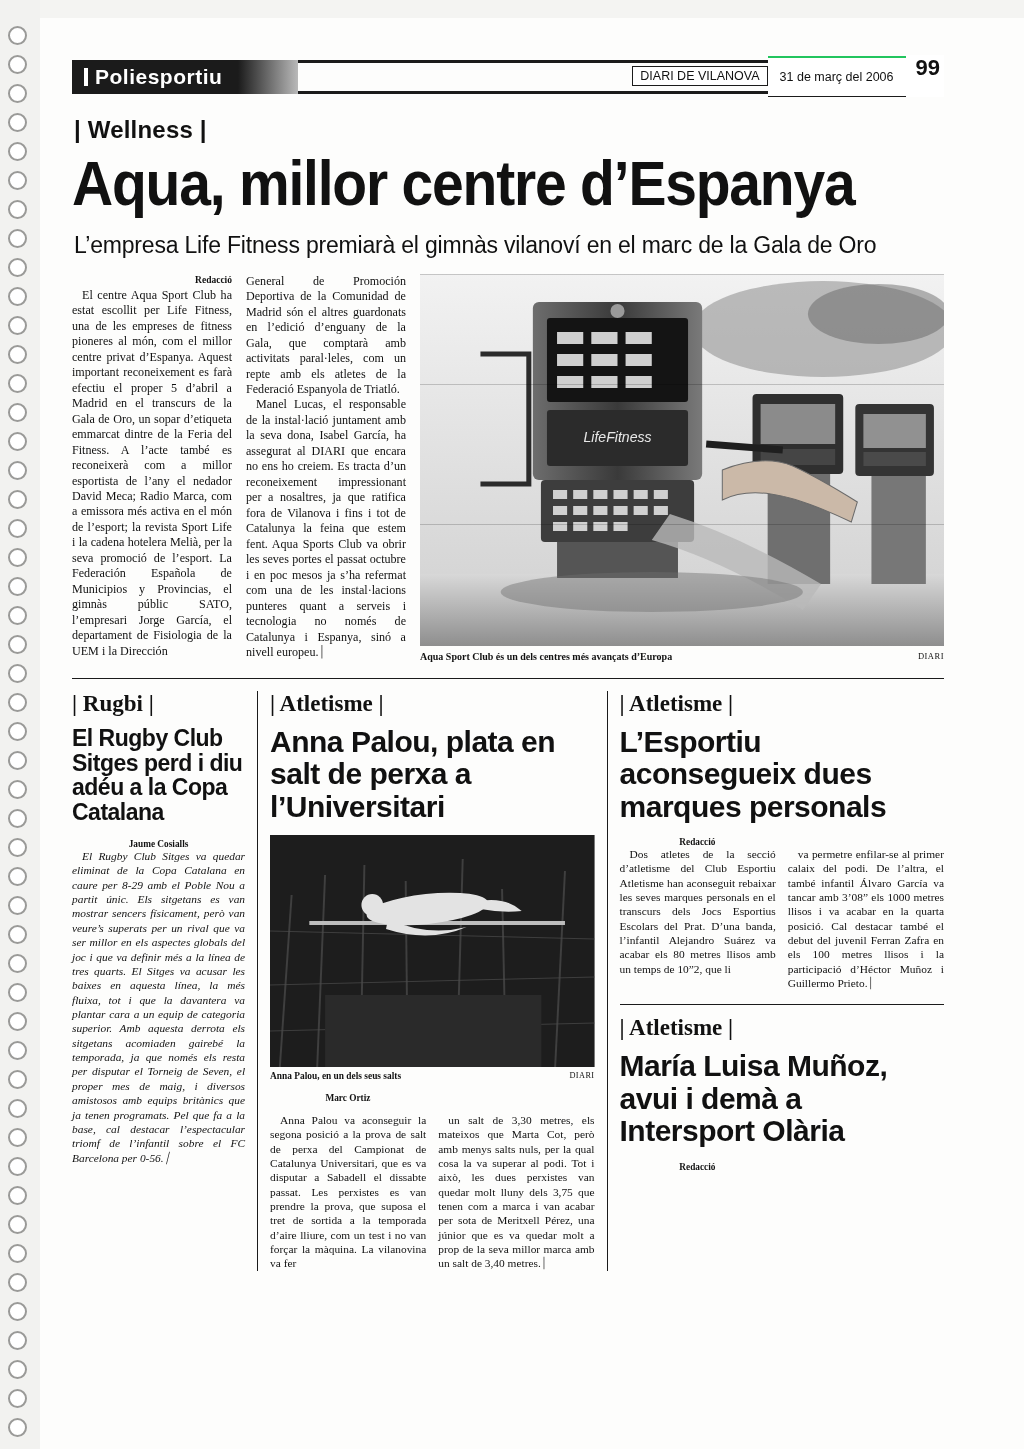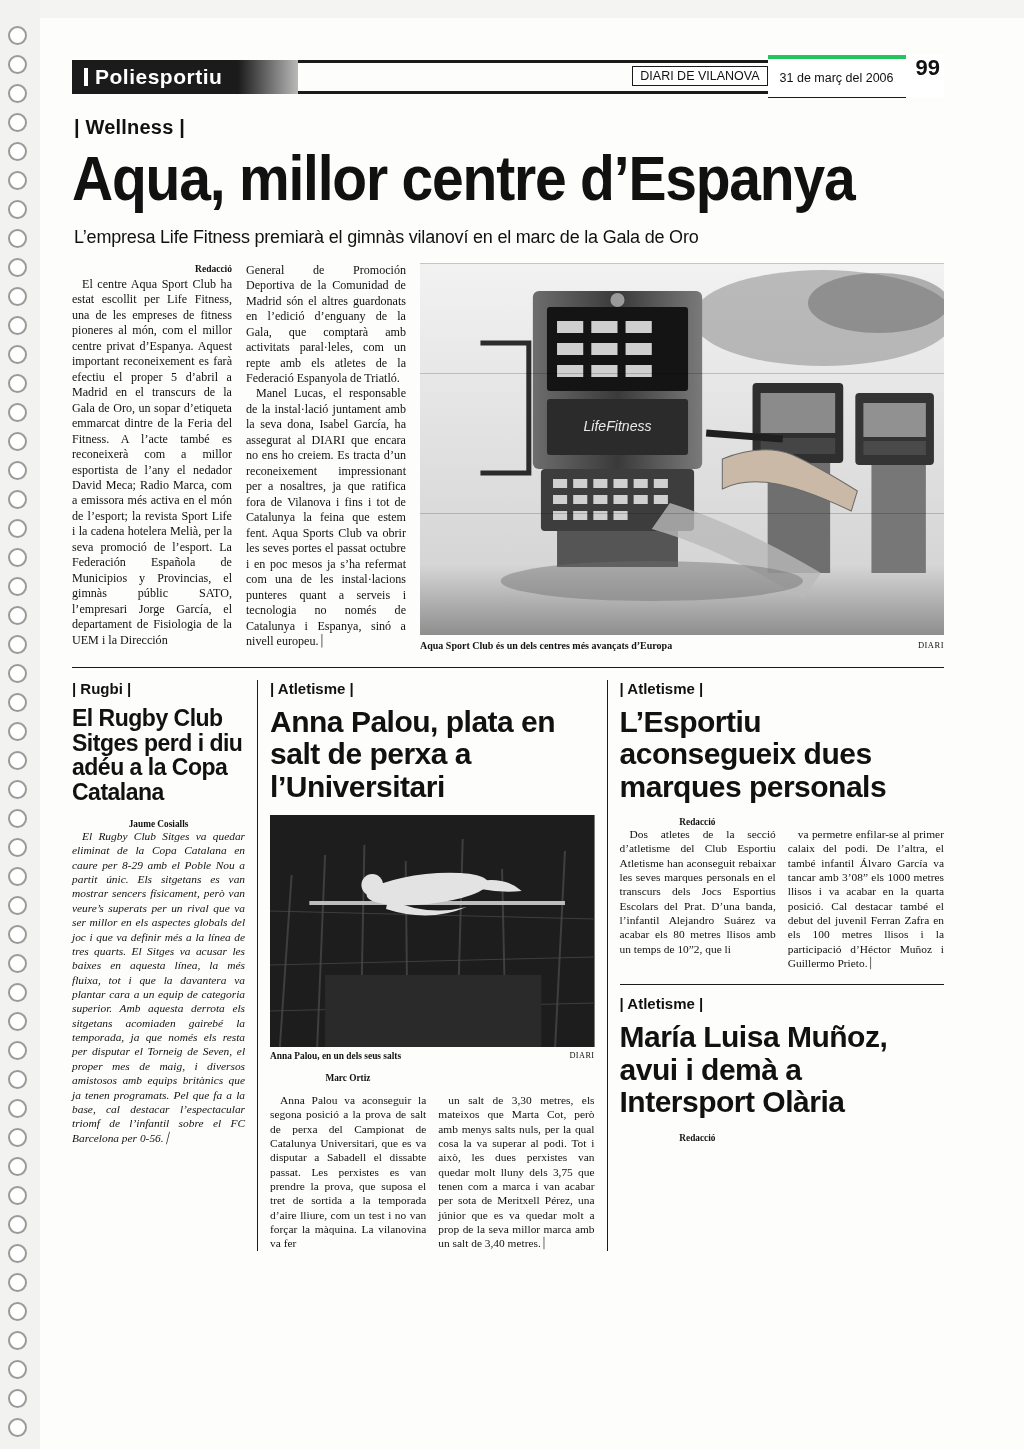--- a/index.html
+++ b/index.html
@@ -15,30 +15,30 @@
   .masthead{position:relative;height:34px;display:flex;align-items:stretch;}
   .sect-tag{background:#1b1b1b;color:#fff;font-family:"Liberation Sans",sans-serif;font-weight:bold;
             font-size:21px;letter-spacing:.5px;padding:3px 16px 3px 12px;display:flex;align-items:center;
             transform:skewX(-0deg);}
   .sect-tag .bar{display:inline-block;width:4px;height:18px;background:#fff;margin-right:7px;}
   .tag-fade{width:60px;background:linear-gradient(90deg,#1b1b1b,#b9b9b9);}
   .rule-fill{flex:1;border-top:3px solid #1b1b1b;border-bottom:3px solid #1b1b1b;margin:0 0 0 0;position:relative;}
   .head-right{position:absolute;right:0;top:0;height:32px;display:flex;align-items:center;
               font-family:"Liberation Sans",sans-serif;font-size:12.5px;}
   .head-right .box{border:1px solid #1b1b1b;padding:2px 7px;margin-right:0;background:#fff;}
-  .head-right .date{padding:12px 12px;background:#fff;border-top:4px solid #22c55e;border-bottom:1px solid #1b1b1b;}
+  .head-right .date{padding:12px 12px;background:#fff;border-top:2px solid #22c55e;border-bottom:1px solid #1b1b1b;}
   .head-right .pagenum{font-weight:bold;font-size:22px;padding:0 4px 16px 10px;background:#fff;}
 
   
-  .kicker{font-family:"Liberation Sans",sans-serif;font-weight:bold;font-size:20px;margin:22px 0 6px 2px;
+  .kicker{font-family:"Liberation Sans",sans-serif;font-weight:bold;font-size:24px;margin:22px 0 6px 2px;
           letter-spacing:.2px;}
 
   h1.head{font-family:"Liberation Sans",sans-serif;font-weight:bold;font-size:57px;line-height:1.02;
           letter-spacing:-1.2px;margin:4px 0 10px 0;transform:scaleY(1.12);transform-origin:left top;}
-  .subhead{font-family:"Liberation Sans",sans-serif;font-size:18px;line-height:1.2;margin:24px 0 12px 2px;
+  .subhead{font-family:"Liberation Sans",sans-serif;font-size:23px;line-height:1.2;margin:24px 0 12px 2px;
            letter-spacing:-.2px;}
 
   
   .lead{display:flex;gap:14px;margin-top:14px;}
   .col{width:160px;font-size:12.1px;line-height:1.28;text-align:justify;hyphens:auto;}
   .byline{font-size:9.5px;font-weight:bold;text-align:right;margin-bottom:2px;font-family:"Liberation Serif",serif;}
   .col p{margin:0 0 0 0;text-indent:10px;}
   .col p.first{text-indent:10px;}
   .photo-wrap{flex:1;position:relative;}
   .photo{width:100%;height:372px;position:relative;overflow:hidden;background:#dcdcdc;}
@@ -47,21 +47,21 @@
 
   .hr-thin{border-top:1px solid #1b1b1b;margin:16px 0 0 0;}
 
   
   .lower{display:flex;margin-top:0;}
   .lcol{padding-top:12px;}
   .vline{border-left:1px solid #1b1b1b;margin:12px 12px 0 12px;}
   .c1{width:176px;}
   .c2{width:330px;}
   .c3{width:330px;}
-  .sec-kicker{font-family:Liberation Sans, sans-serif;font-weight:bold;font-size:15px;margin-bottom:9px;}
+  .sec-kicker{font-family:Liberation Serif, serif;font-weight:bold;font-size:23px;margin-bottom:9px;}
   h2.sub{font-family:"Liberation Sans",sans-serif;font-weight:bold;line-height:1.08;letter-spacing:-.5px;margin:0;}
   .h-small{font-size:23px;}
   .h-big{font-size:30px;}
   .body-2{column-count:2;column-gap:12px;font-size:11.4px;line-height:1.26;text-align:justify;hyphens:auto;}
   .body-1{font-size:11.4px;line-height:1.26;text-align:justify;hyphens:auto;font-style:italic;}
   .byline2{font-size:9.3px;font-weight:bold;text-align:center;}
   .photo2{width:100%;height:232px;background:#cfcfcf;position:relative;overflow:hidden;margin-top:12px;}
   .cap2{display:flex;justify-content:space-between;font-size:9.4px;font-weight:bold;margin-top:4px;}
   .cap2 .credit{font-size:8.3px;font-weight:normal;letter-spacing:.4px;}
   .divider-h{border-top:1px solid #1b1b1b;margin:14px 0 10px 0;}

